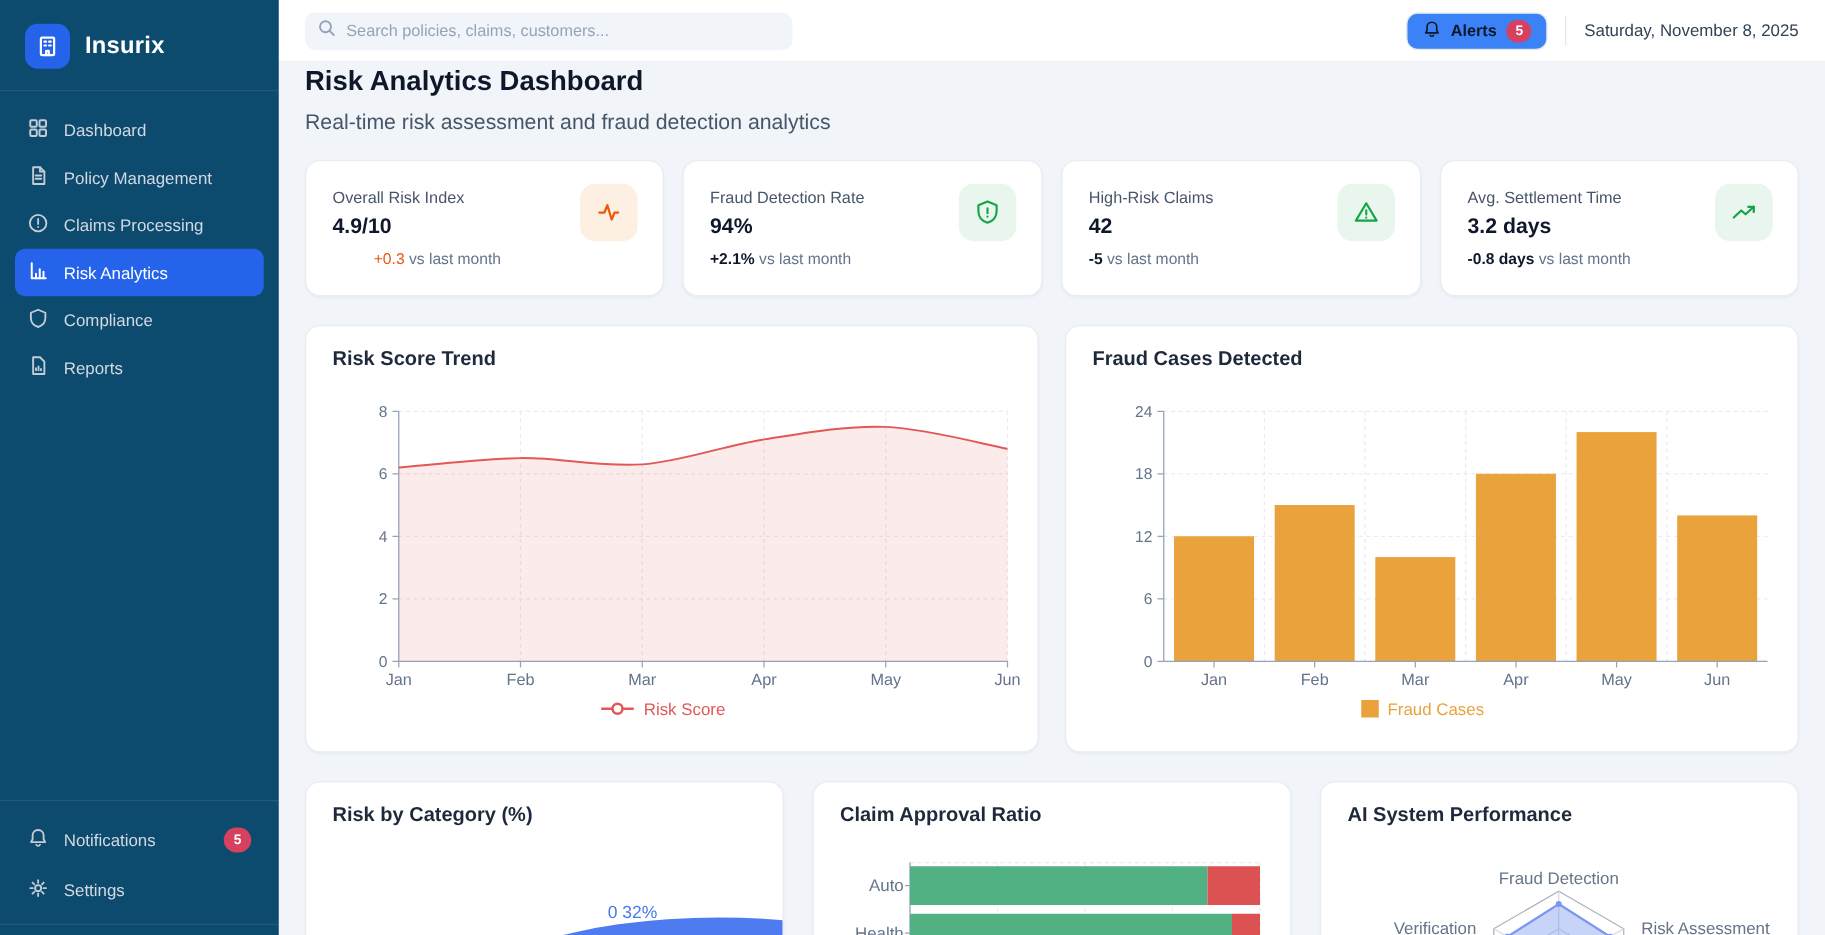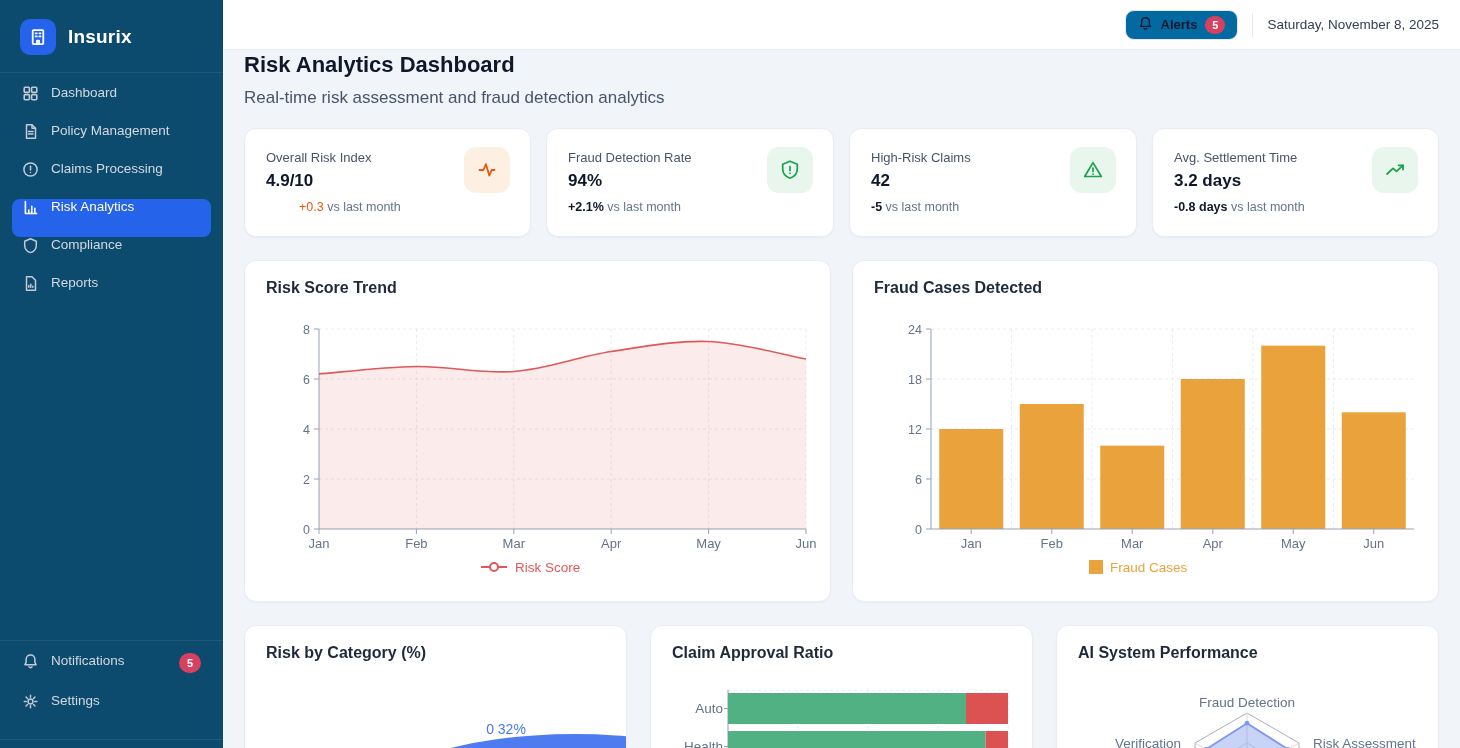--- a/index.html
+++ b/index.html
@@ -9,21 +9,21 @@
 
   
   .sidebar { position:absolute; left:0; top:0; width:223px; height:748px;
     background:#0c4a6e; display:flex; flex-direction:column; z-index:9; }
   .brand { display:flex; align-items:center; gap:12px; padding:19px 20px 17px; }
   .logo { width:36px; height:36px; border-radius:10px; background:#2563eb;
     display:flex; align-items:center; justify-content:center; flex:0 0 auto; }
   .brand-name { font-size:19px; font-weight:bold; color:#fff; letter-spacing:.2px; }
   .sep { border-top:1px solid rgba(148,163,184,.16); }
   .nav { flex:1; padding:12px 12px 0; }
-  .nav-item { display:flex; align-items:flex-start; gap:12px; height:38px; padding:0 10px;
+  .nav-item { display:flex; align-items:center; gap:12px; height:38px; padding:0 10px;
     border-radius:8px; font-size:13.5px; color:#d3d9e2; cursor:pointer; }
   .nav-item svg { flex:0 0 auto; stroke:#c3cbd7; }
   .nav-item.active { background:#2563eb; color:#fff; }
   .nav-item.active svg { stroke:#fff; }
   .nav-footer { padding:12px 12px 6px; }
   .nav-footer .nav-item { margin-bottom:2px; }
   .badge { margin-left:auto; background:#d8405f; color:#fff; border-radius:999px;
     min-width:22px; height:20px; display:flex; align-items:center; justify-content:center;
     font-size:11px; font-weight:bold; padding:0 7px; }
   .sidebar-bottom-pad { height:8px; }
@@ -32,21 +32,21 @@
   .main { position:absolute; left:223px; top:0; width:1237px; height:748px; }
   .topbar { position:absolute; left:0; top:0; width:1237px; height:50px; background:#fff;
     border-bottom:1px solid #e8edf3; display:flex; align-items:center; padding:0 21px; z-index:5; }
   .search { width:390px; height:30px; background:#f1f5f9; border-radius:8px;
     display:flex; align-items:center; gap:8px; padding:0 10px; }
   .search input { border:none; outline:none; background:transparent; width:100%;
     font-family:"Liberation Sans",sans-serif; font-size:13px; color:#334155; }
   .search input::placeholder { color:#94a3b8; }
   .topbar-right { margin-left:auto; display:flex; align-items:center; gap:14px; }
   .alerts-btn { display:flex; align-items:center; gap:8px; height:30px; padding:0 12px;
-    border:1px solid #e2e8f0; border-radius:9px; background:#0369a1; font-size:13px;
+    border:1px solid #e2e8f0; border-radius:9px; background:#3b82f6; font-size:13px;
     font-weight:bold; color:#0f172a; cursor:pointer; }
   .alerts-badge { background:#d8405f; color:#fff; border-radius:999px; min-width:20px;
     height:18px; display:flex; align-items:center; justify-content:center;
     font-size:11px; font-weight:bold; padding:0 6px; }
   .topbar-sep { width:1px; height:24px; background:#e2e8f0; }
   .date { font-size:13.5px; color:#334155; }
 
   .content { position:absolute; left:0; top:50px; width:1237px; height:698px; }
   .page-title { position:absolute; left:21px; top:2px; font-size:22px; font-weight:bold; color:#0f172a; }
   .page-sub { position:absolute; left:21px; top:38px; font-size:17px; color:#475569; }
@@ -156,20 +156,28 @@
         <span>Settings</span>
       </div>
     </div>
     <div class="sep"></div>
     <div class="sidebar-bottom-pad"></div>
   </aside>
 
   <div class="main">
 
     <div class="topbar">
+      <div class="search">
+        <span>
+          <svg width="15" height="15" viewBox="0 0 15 15" fill="none" stroke="#94a3b8" stroke-width="1.5" stroke-linecap="round">
+            <circle cx="6.4" cy="6.4" r="4.4"></circle>
+              <path d="M9.8 9.8l3.2 3.2"></path>
+          </svg></span>
+        <input placeholder="Search policies, claims, customers..." style="">
+      </div>
       <div class="topbar-right">
         <button class="alerts-btn">
           <span>
             <svg width="15" height="15" viewBox="0 0 17 17" fill="none" stroke="#0f172a" stroke-width="1.5" stroke-linecap="round" stroke-linejoin="round">
               <path d="M8.5 2C5.9 2 4.1 3.9 4.1 6.4v3L2.9 11.7h11.2L12.9 9.4v-3C12.9 3.9 11.1 2 8.5 2z"></path>
               <path d="M7 13.8a1.6 1.4 0 0 0 3 0"></path>
             </svg></span>
           <span>Alerts</span>
           <span class="alerts-badge">5</span>
         </button>

